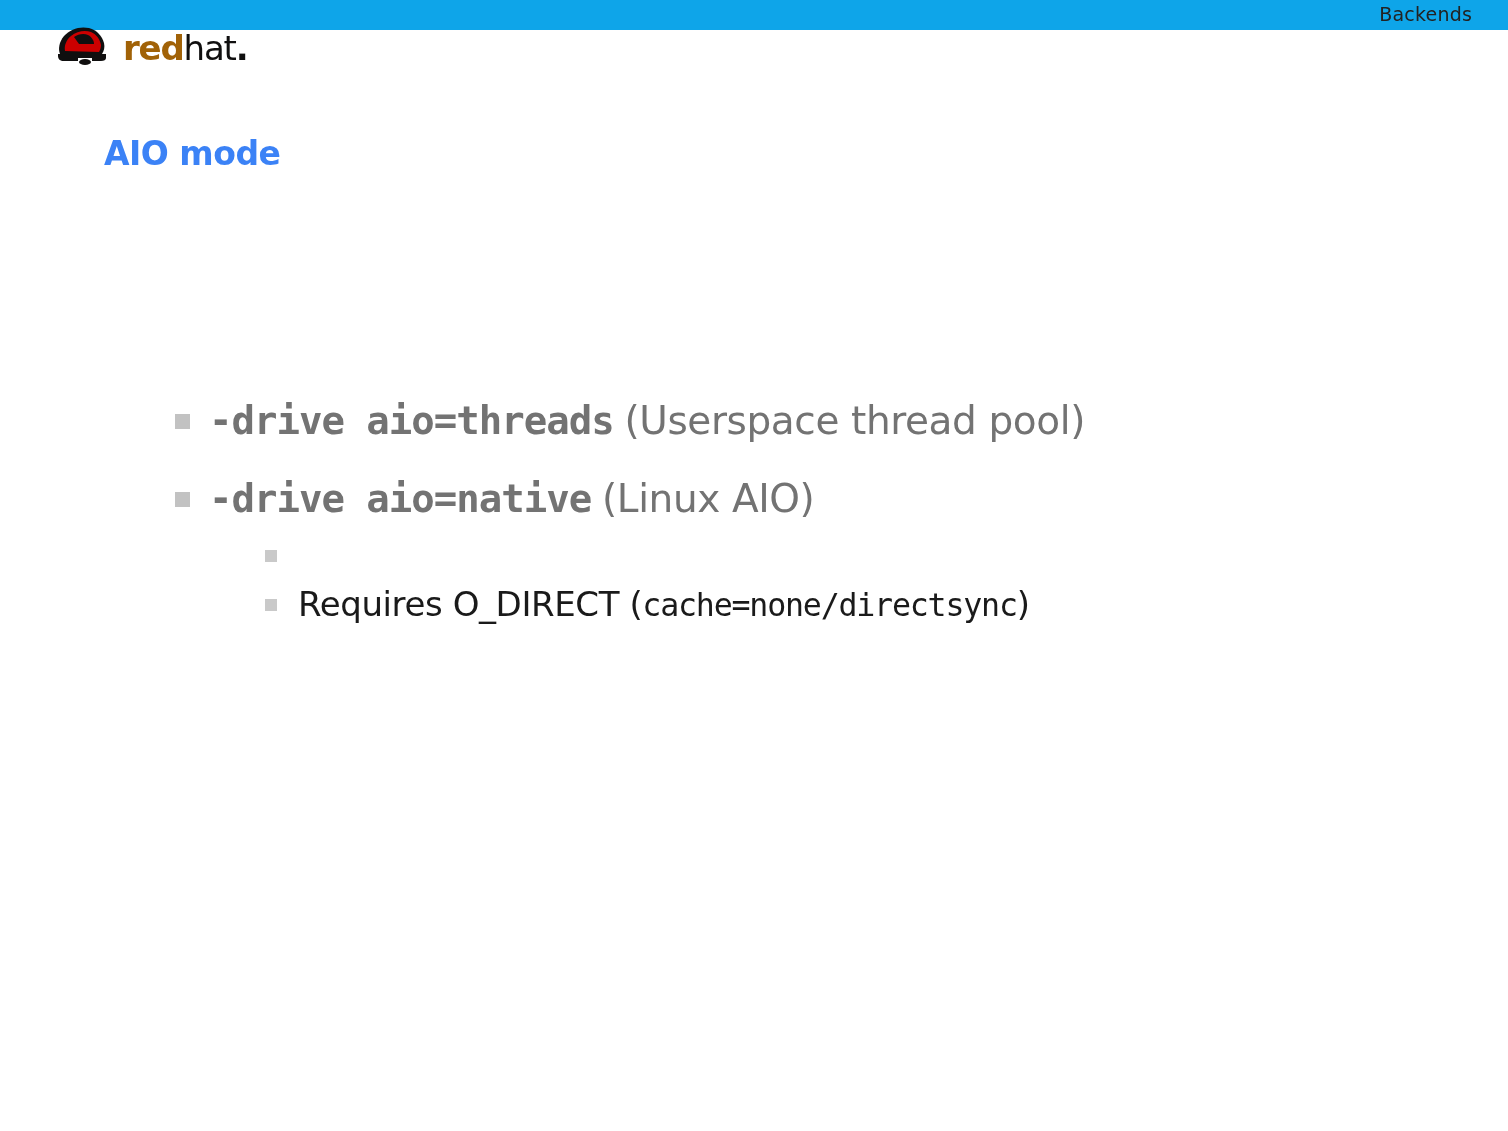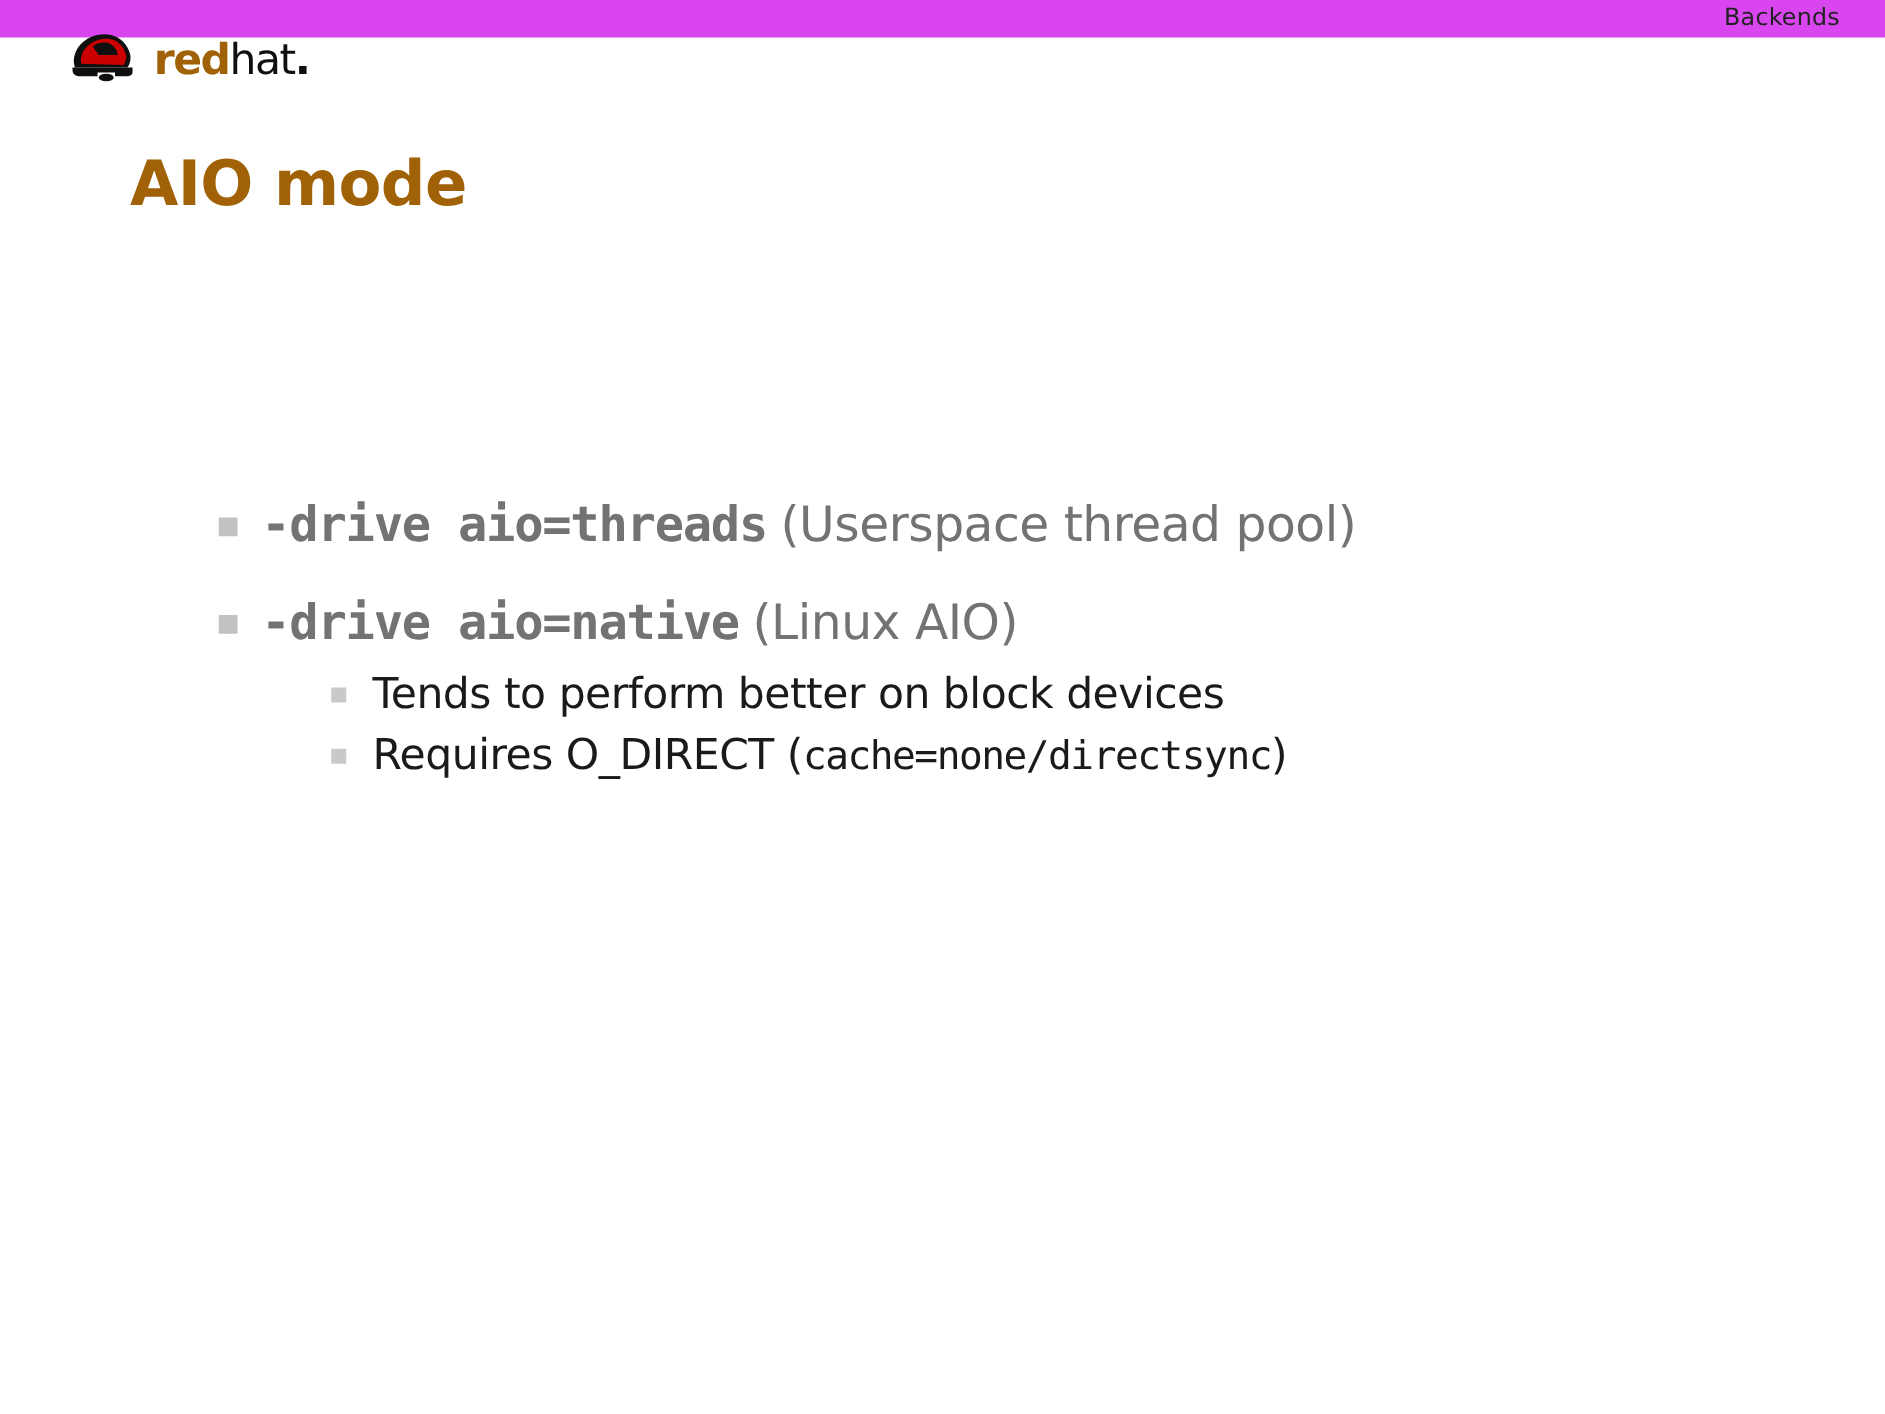--- a/index.html
+++ b/index.html
@@ -14,21 +14,21 @@
     overflow: hidden;
     position: relative;
   }
 
   
   .header-bar {
     position: absolute;
     left: 0; top: 0;
     width: 1508px;
     height: 30px;
-    background: #d946ef;
+    background: #0ea5e9;
     box-sizing: border-box;
   }
   .header-section {
     position: absolute;
     right: 36px;
     top: 3px;
     font-family: "DejaVu Sans", sans-serif;
     font-size: 19px;
     color: #222222;
     letter-spacing: 0.2px;
@@ -68,25 +68,25 @@
   }
   .logo-word .w-dot {
     font-weight: bold;
     color: #100f0f;
   }
 
   
   .slide-title {
     position: absolute;
     left: 104px;
-    top: 118px;
-    font-family: "DejaVu Sans", sans-serif;
-    font-size: 50px;
-    font-weight: bold;
-    color: #a16207;
+    top: 134px;
+    font-family: "DejaVu Sans", sans-serif;
+    font-size: 33px;
+    font-weight: bold;
+    color: #3b82f6;
     letter-spacing: -0.5px;
     white-space: nowrap;
   }
 
   
   .body-block {
     position: absolute;
     left: 0;
     top: 393px;
     width: 1508px;
@@ -194,21 +194,20 @@
   </div>
 
   <div class="group">
     <div class="bullet-l1">
       <span class="marker"></span>
       <span class="line"><span class="mono">-drive aio=native</span><span> </span><span class="prose">(Linux AIO)</span></span>
     </div>
     <div class="sub-list">
       <div class="bullet-l2">
         <span class="marker"></span>
-        <span class="line prose">Tends to perform better on block devices</span>
       </div>
       <div class="bullet-l2">
         <span class="marker"></span>
         <span class="line"><span class="prose">Requires O_DIRECT (</span><span class="mono-reg">cache=none/directsync</span><span class="prose">)</span></span>
       </div>
     </div>
   </div>
 
 </div>
 

